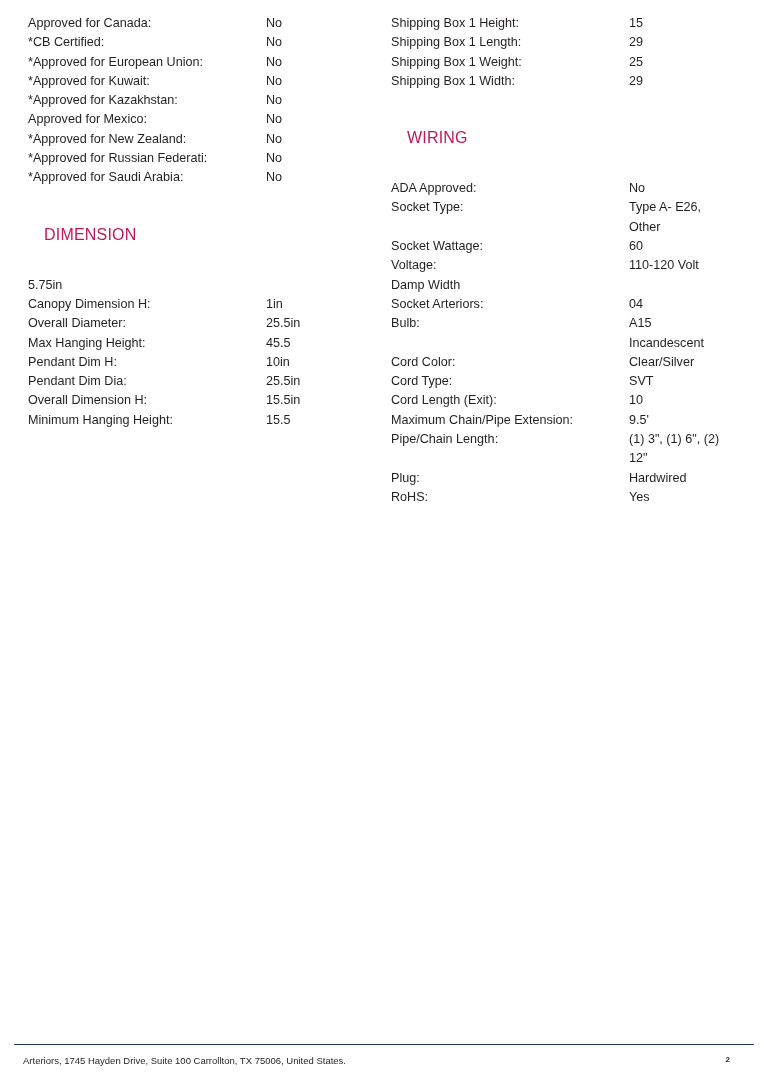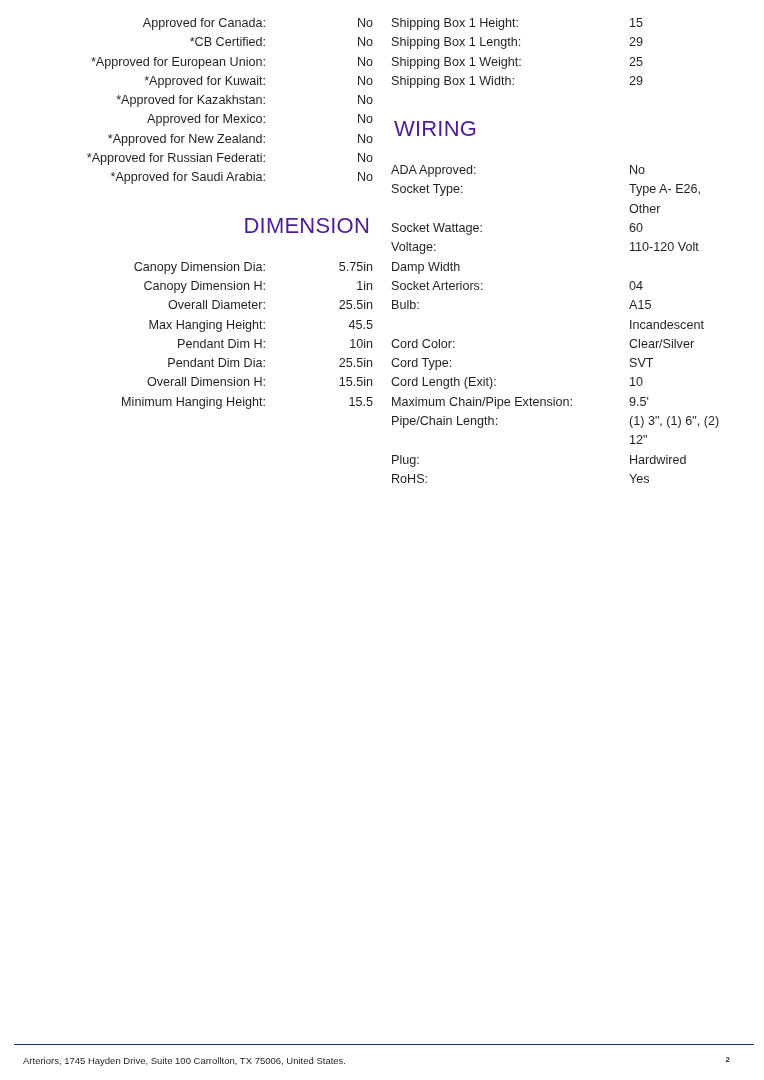--- a/index.html
+++ b/index.html
@@ -21,21 +21,20 @@
     height: 1080px;
     box-sizing: border-box;
   }
   .column {
     position: absolute;
     top: 14px;
   }
   .col-left {
     left: 28px;
     width: 345px;
-    text-align: right;
   }
   .col-right {
     left: 391px;
     width: 345px;
   }
   .spec-list {
     display: block;
   }
   .spec-row {
     display: flex;
@@ -50,26 +49,26 @@
   }
   .col-right .spec-label {
     width: 238px;
     flex: 0 0 238px;
   }
   .spec-value {
     flex: 1 1 auto;
     white-space: pre-wrap;
   }
   .section-title {
-    font-size: 22px;
+    font-size: 16px;
     font-weight: normal;
     letter-spacing: 0.2px;
-    margin: 3px;
+    margin: 16px;
     padding: 0;
-    color: #4c1d95;
+    color: #be185d;
   }
   .gap-lg { height: 22px; }
   .gap-title-after { height: 16px; }
 
   .footer {
     position: absolute;
     left: 4px;
     right: 0;
     bottom: 0;
     height: 54px;
@@ -145,21 +144,20 @@
     </div>
 
     <div class="gap-lg"></div>
 
     <h2 class="section-title">DIMENSION</h2>
 
     <div class="gap-title-after"></div>
 
     <div class="spec-list">
       <div class="spec-row">
-        <span class="spec-label">Canopy Dimension Dia:</span>
         <span class="spec-value">5.75in</span>
       </div>
       <div class="spec-row">
         <span class="spec-label">Canopy Dimension H:</span>
         <span class="spec-value">1in</span>
       </div>
       <div class="spec-row">
         <span class="spec-label">Overall Diameter:</span>
         <span class="spec-value">25.5in</span>
       </div>

